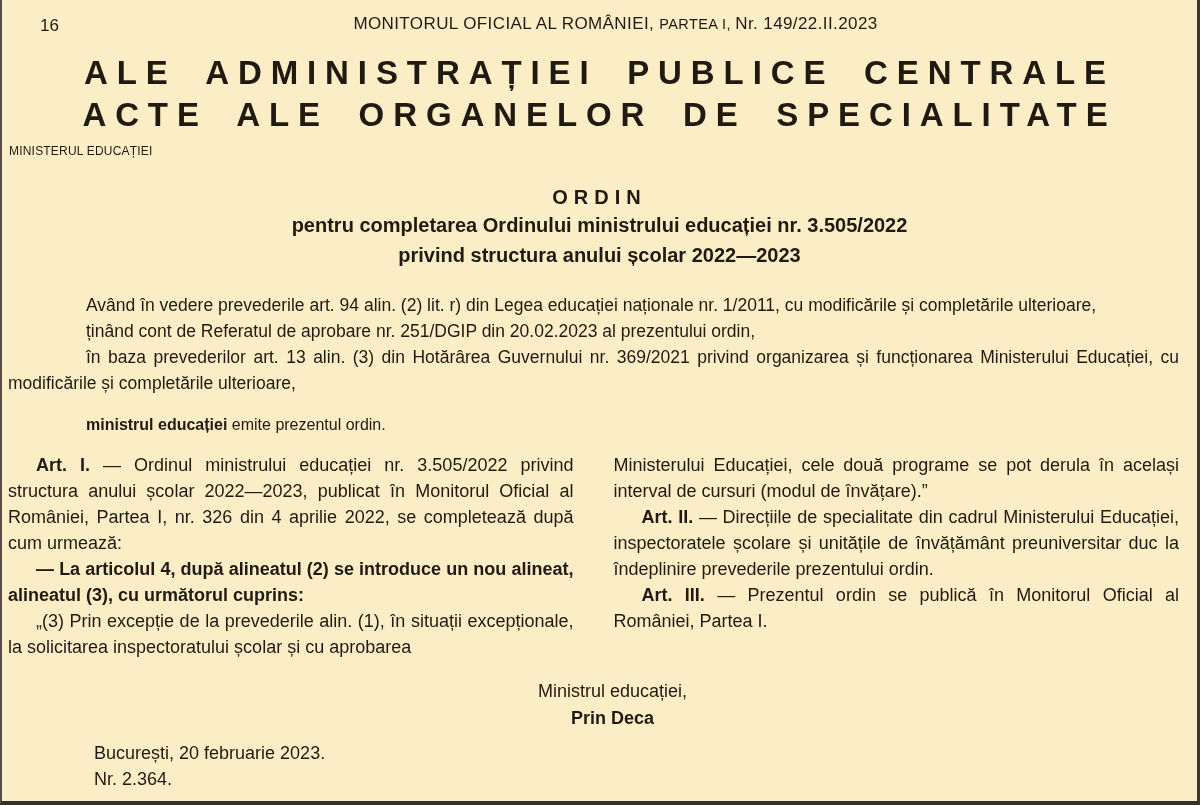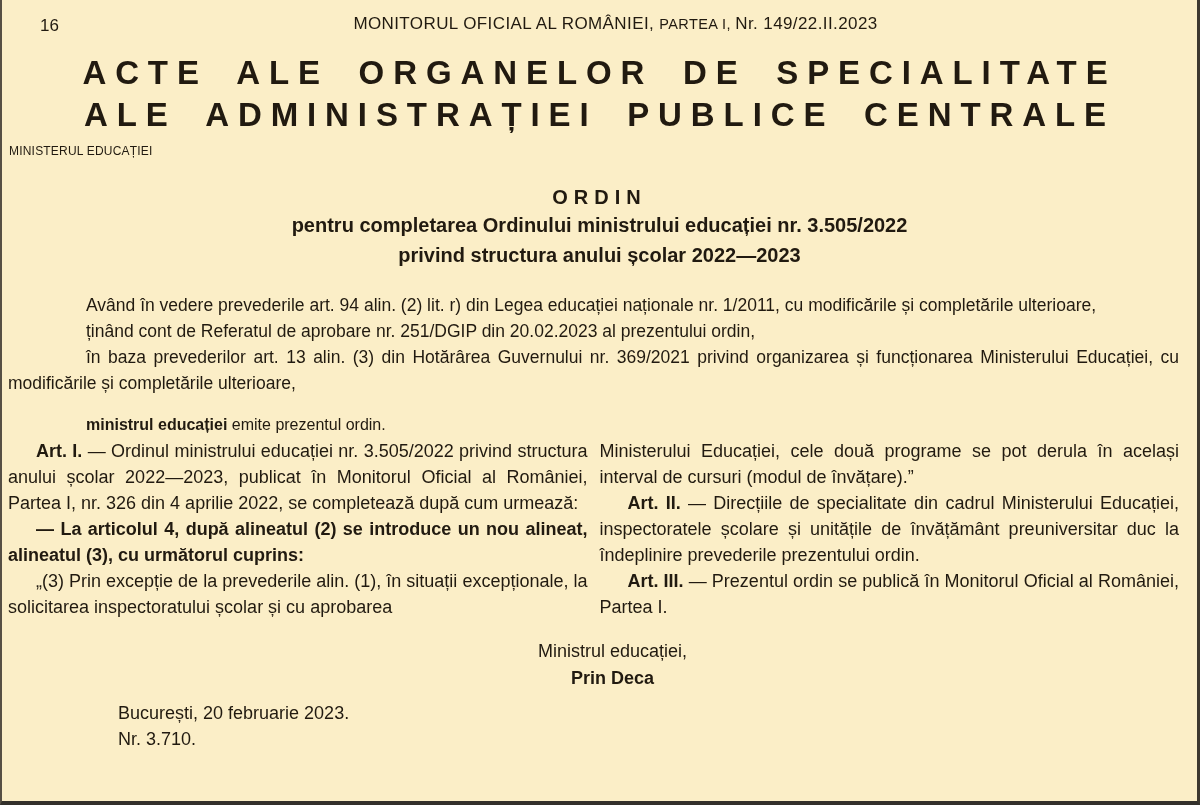--- a/index.html
+++ b/index.html
@@ -42,45 +42,45 @@
   }
   .ordin-subtitle {
     text-align:center; font-size:20px; font-weight:bold; line-height:30px;
   }
   
   .preamble { margin-top:22px; padding:0 18px 0 6px; font-size:17.5px; line-height:26px; text-align:justify; }
   .preamble p { margin:0; text-indent:78px; }
   .enactment { margin-top:16px; padding:0 18px 0 6px; font-size:16px; line-height:26px; text-indent:78px; }
   .bold { font-weight:bold; }
   
-  .cols { display:flex; gap:12px; padding:0 18px 0 6px; font-size:18px; line-height:26px; }
+  .cols { display:flex; gap:40px; margin-top:14px; padding:0 18px 0 6px; font-size:18px; line-height:26px; }
   .col { flex:1 1 0; text-align:justify; }
   .col p { margin:0; text-indent:28px; }
   .col p.noindent { text-indent:0; }
   .lead { font-weight:bold; }
   
   .signature { margin-top:18px; text-align:center; font-size:18px; line-height:27px;padding-left:26px; }
   .signature .name { font-weight:bold; }
   
-  .issued { margin:8px 0 0 116px; font-size:18px; line-height:26px; }
+  .issued { margin:8px 0 0 92px; font-size:18px; line-height:26px; }
   .issued p { margin:0; }
 </style>
 </head>
 <body>
 
 <div class="page">
 
   <div class="header">
     <span class="pagenum">16</span>
     <div class="header-center"><span>MONITORUL OFICIAL AL ROMÂNIEI, </span><span class="hdr-small">PARTEA I, </span><span>Nr. 149/22.II.2023</span></div>
   </div>
 
   <div class="main-title">
+    <div>ALE ADMINISTRAȚIEI PUBLICE CENTRALE</div>
     <div>ACTE ALE ORGANELOR DE SPECIALITATE</div>
-    <div>ALE ADMINISTRAȚIEI PUBLICE CENTRALE</div>
   </div>
 
   <div class="ministry">MINISTERUL EDUCAȚIEI</div>
 
   <div class="ordin-heading">ORDIN</div>
   <div class="ordin-subtitle">pentru completarea Ordinului ministrului educației nr. 3.505/2022</div>
   <div class="ordin-subtitle">privind structura anului școlar 2022—2023</div>
 
   <div class="preamble">
     <p>Având în vedere prevederile art. 94 alin. (2) lit. r) din Legea educației naționale nr. 1/2011, cu modificările și completările ulterioare,</p>
@@ -103,16 +103,16 @@
     </div>
   </div>
 
   <div class="signature">
     <div>Ministrul educației,</div>
     <div class="name">Prin Deca</div>
   </div>
 
   <div class="issued">
     <p>București, 20 februarie 2023.</p>
-    <p>Nr. 3.710.</p>
+    <p>Nr. 2.364.</p>
   </div>
 
 </div>
 
 </body></html>

